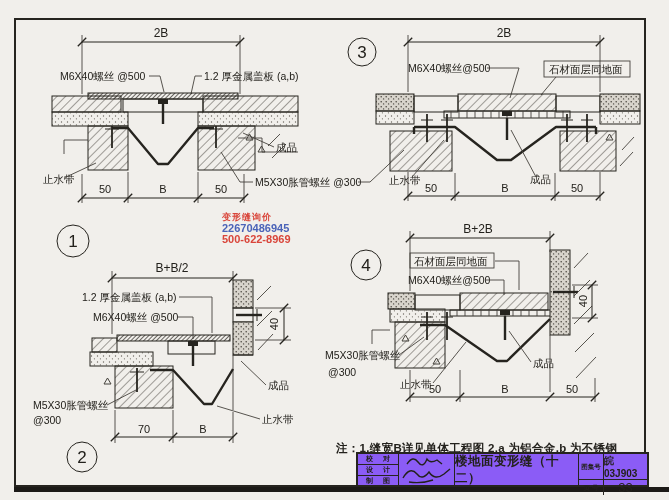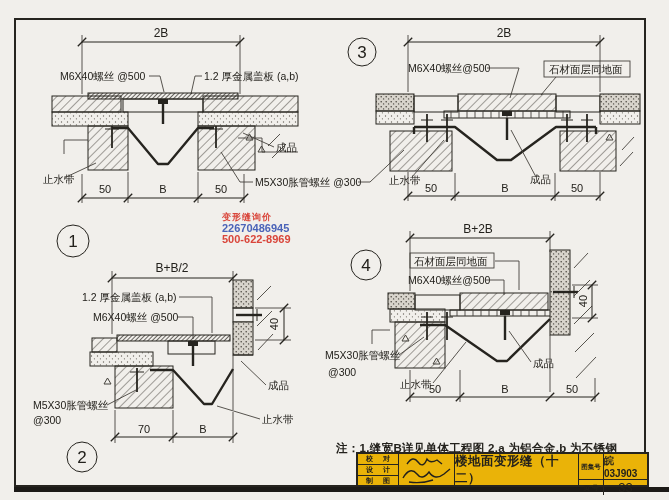--- a/index.html
+++ b/index.html
@@ -34,21 +34,21 @@
   .watermark{position:absolute;left:222px;top:212px;line-height:11px;z-index:5;}
   .wm-1{font-size:9px;font-weight:bold;letter-spacing:1px;}
   .wm-2{font-size:11px;font-weight:bold;}
   .note{
     position:absolute;left:336px;top:429px;width:300px;
     font-size:11.5px;font-weight:bold;letter-spacing:0.3px;z-index:4;margin-top:12px;
   }
   .titleblock{
     position:absolute;left:356px;top:452px;width:293px;height:35px;
     border:2px solid #26241f;box-sizing:border-box;display:flex;z-index:4;
-    background:#eab308;
+    background:#8b5cf6;
   }
   .tb-colA{width:41px;display:flex;flex-direction:column;border-right:1px solid #26241f;box-sizing:border-box;}
   .tb-colA div{flex:1;display:flex;align-items:center;justify-content:center;font-size:7px;font-weight:bold;letter-spacing:4px;padding-left:4px;box-sizing:border-box;}
   .tb-colA div + div{border-top:1px solid #26241f;}
   .tb-colB{width:56px;border-right:1px solid #26241f;box-sizing:border-box;position:relative;}
   .tb-colC{flex:1;display:flex;align-items:center;justify-content:center;
     font-size:12.5px;font-weight:bold;letter-spacing:0.5px;border-right:1px solid #26241f;box-sizing:border-box;}
   .tb-colD{width:68px;display:flex;flex-direction:column;box-sizing:border-box;}
   .tb-colD .row{flex:1;display:flex;}
   .tb-colD .row + .row{border-top:1px solid #26241f;}

